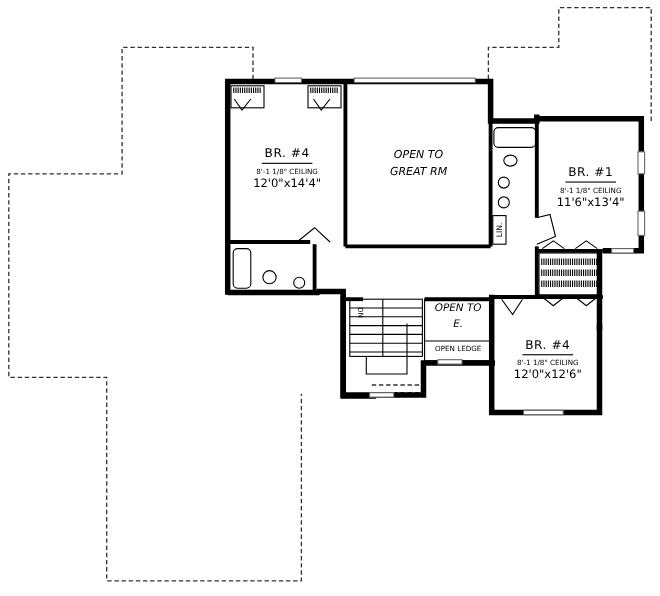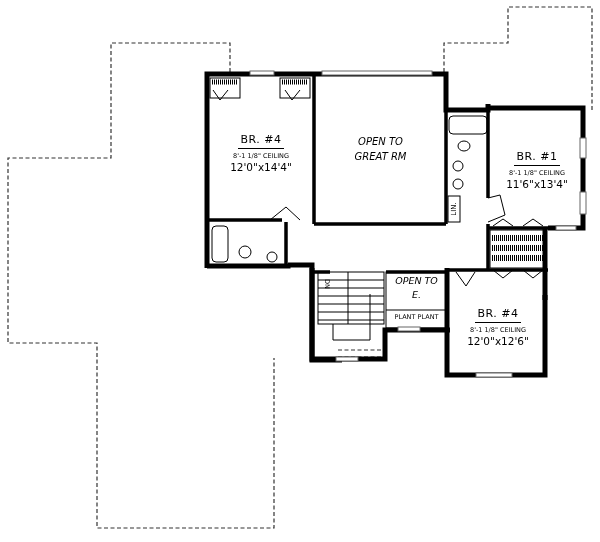--- a/index.html
+++ b/index.html
@@ -138,17 +138,17 @@
   <div class="room-name">BR. #4</div>
   <div class="ceiling">8'-1 1/8" CEILING</div>
   <div class="dims">12'0"x12'6"</div>
 </div>
 
 <div class="lbl open" style="left:386px; top:274px; width:61px; font-size:9.5px; line-height:14px;">
   <div>OPEN TO</div>
   <div>E.</div>
 </div>
 
-<div class="lbl small" style="left:386px; top:313px; width:61px; font-size:6.5px;">PLANT PLANT</div>
+<div class="lbl small" style="left:386px; top:313px; width:61px; font-size:6.5px;">OPEN LEDGE</div>
 
 <div class="lbl small" style="left:443px; top:205px; width:22px; transform:rotate(-90deg); font-size:7px;">LIN.</div>
 
 <div class="lbl small" style="left:318px; top:280px; width:18px; transform:rotate(90deg); font-size:6.5px;">DN</div>
 
 </body></html>

